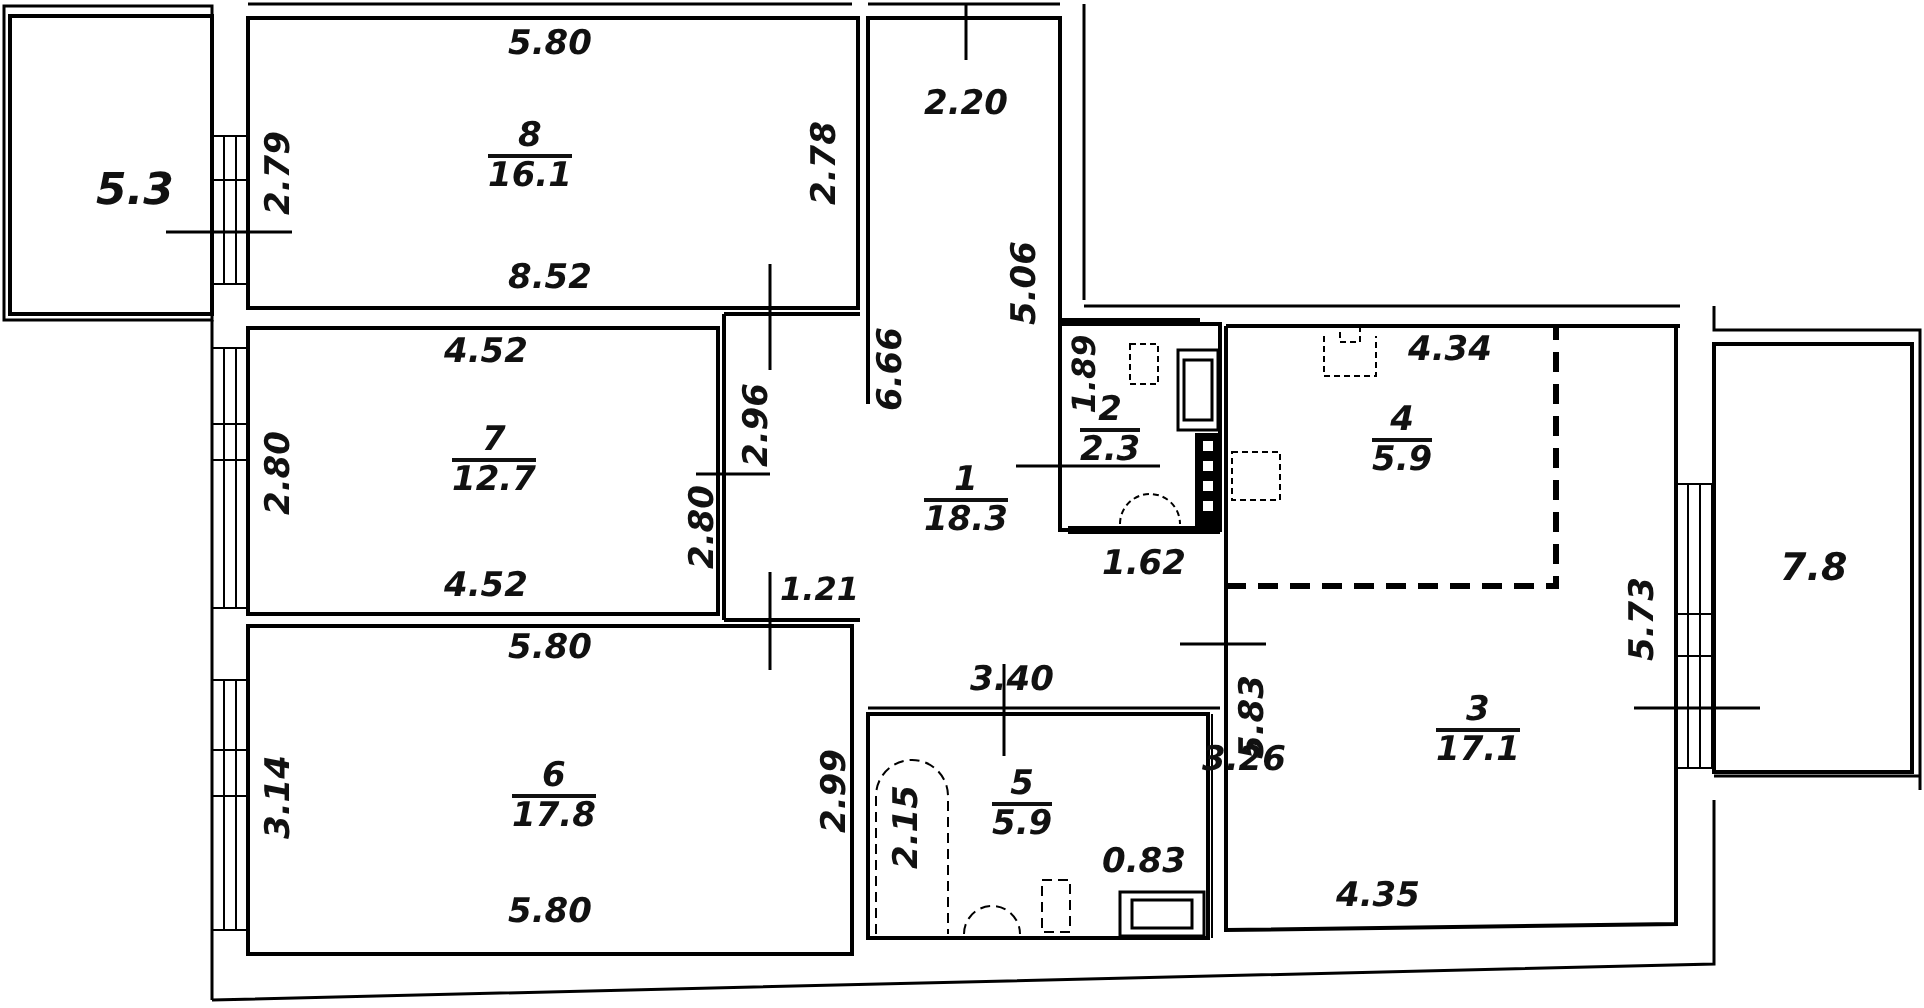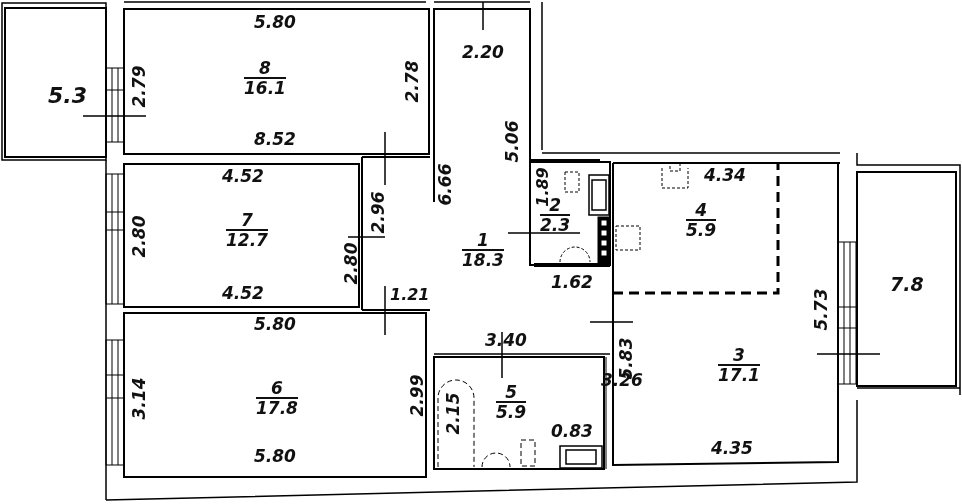--- a/index.html
+++ b/index.html
@@ -169,21 +169,21 @@
 <div class="lbl" style="left:254px;top:14px;">5.80</div>
 <div class="lbl" style="left:254px;top:131px;">8.52</div>
 <div class="lbl" style="left:222px;top:168px;">4.52</div>
 <div class="lbl" style="left:222px;top:285px;">4.52</div>
 <div class="lbl" style="left:254px;top:316px;">5.80</div>
 <div class="lbl" style="left:254px;top:448px;">5.80</div>
 <div class="lbl" style="left:462px;top:44px;">2.20</div>
 <div class="lbl" style="left:390px;top:287px;font-size:16px;">1.21</div>
 <div class="lbl" style="left:551px;top:274px;">1.62</div>
 <div class="lbl" style="left:704px;top:167px;">4.34</div>
-<div class="lbl" style="left:711px;top:440px;">4.35</div>
+<div class="lbl" style="left:668px;top:440px;">4.35</div>
 <div class="lbl" style="left:485px;top:332px;text-align:center;">3.40</div>
 <div class="lbl" style="left:553px;top:372px;margin-left:48px;">3.26</div>
 <div class="lbl" style="left:551px;top:423px;">0.83</div>
 
 <div class="lbl v" style="left:119px;top:78px;">2.79</div>
 <div class="lbl v" style="left:392px;top:73px;">2.78</div>
 <div class="lbl v" style="left:119px;top:228px;">2.80</div>
 <div class="lbl v" style="left:331px;top:255px;">2.80</div>
 <div class="lbl v" style="left:119px;top:390px;">3.14</div>
 <div class="lbl v" style="left:397px;top:387px;">2.99</div>

